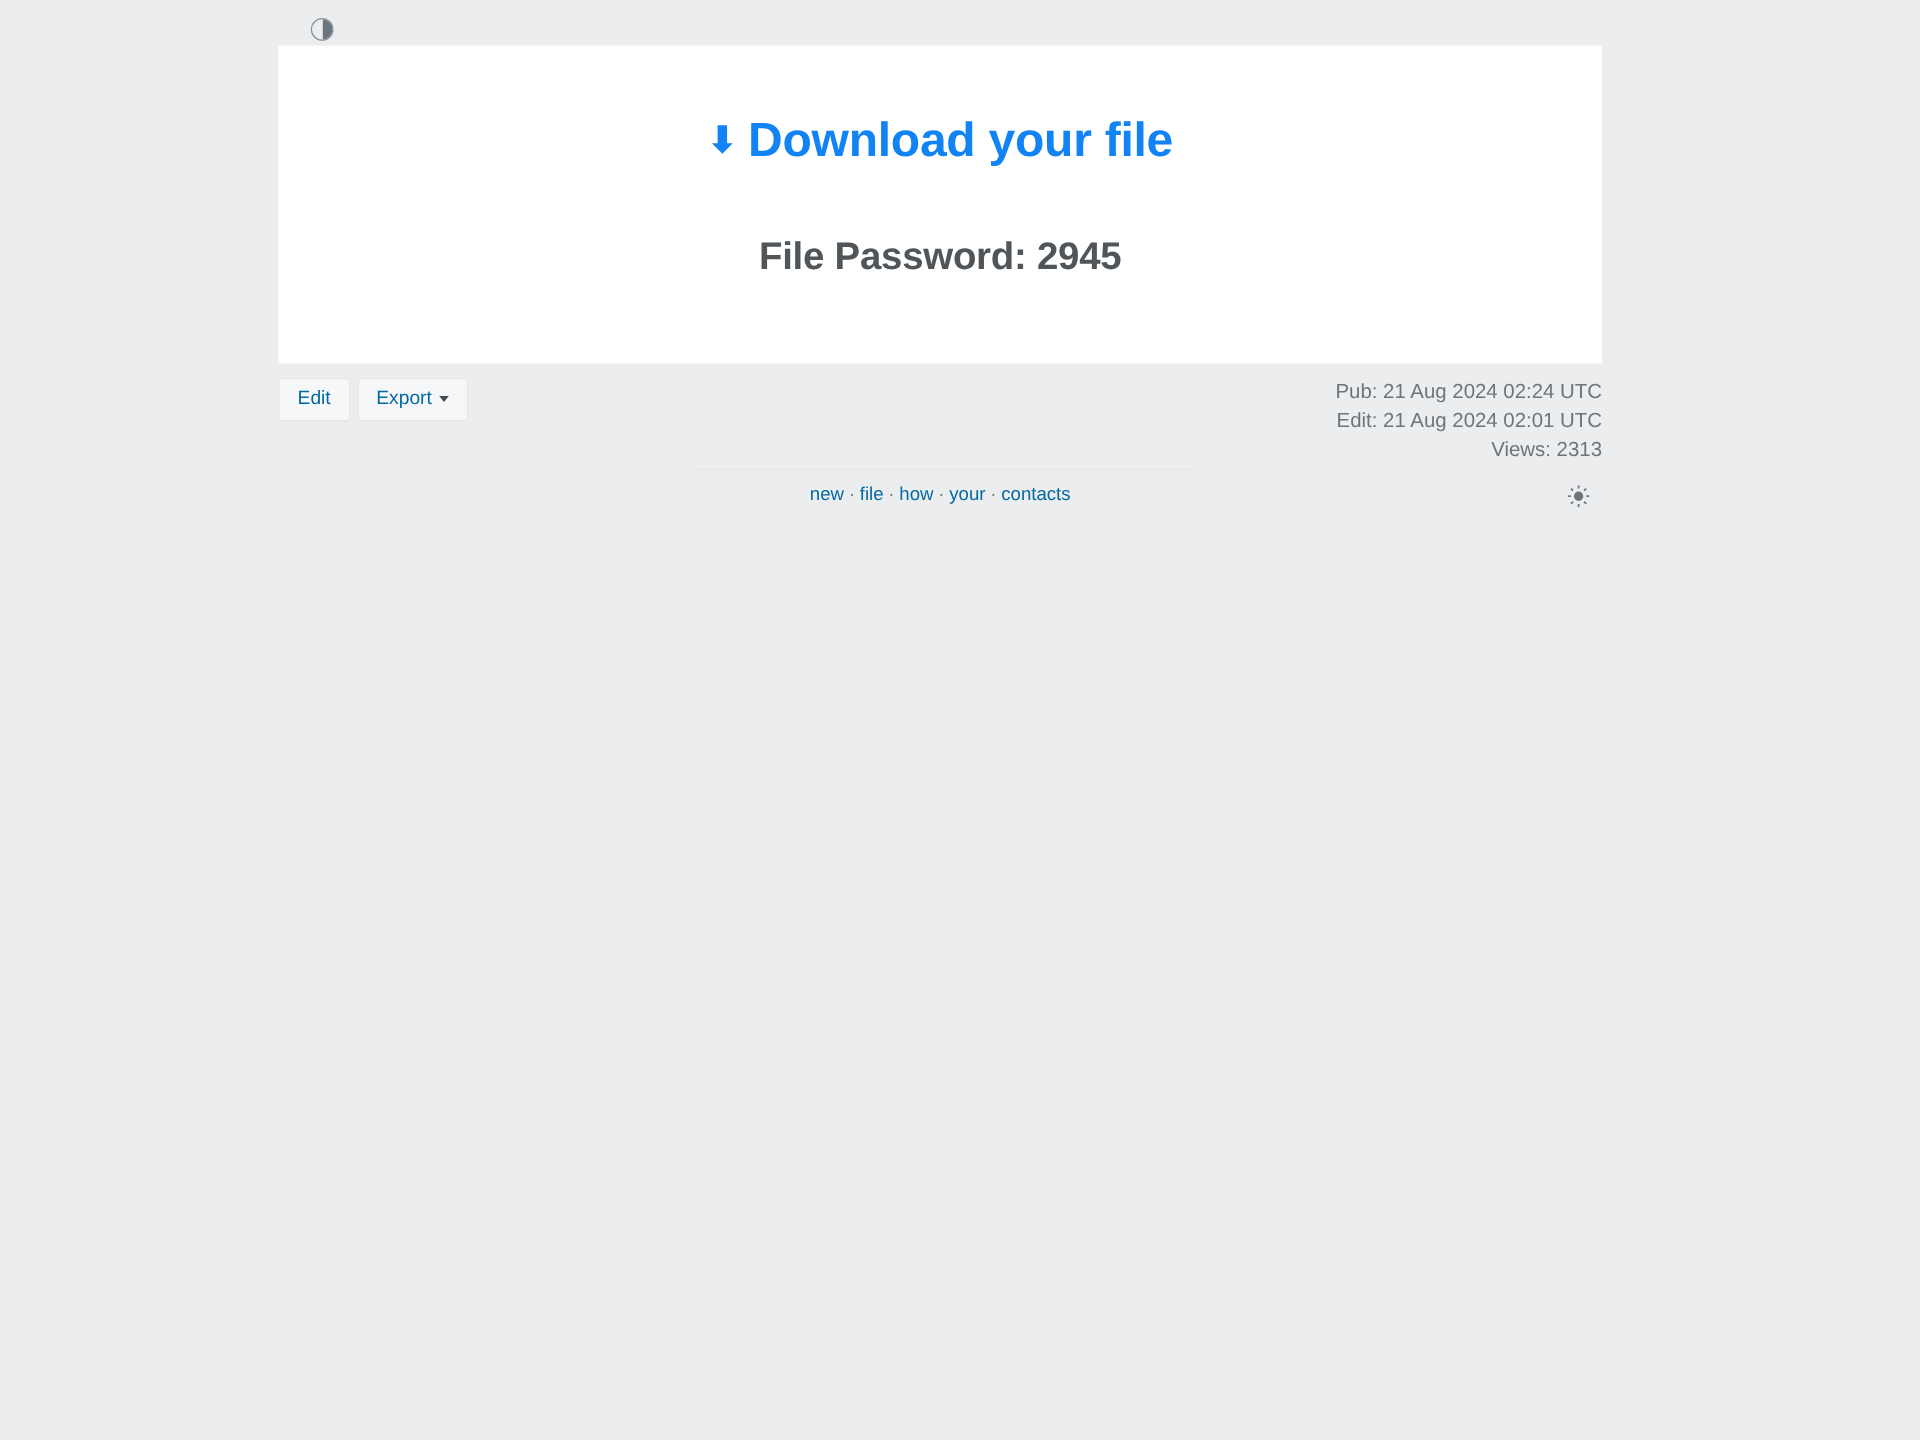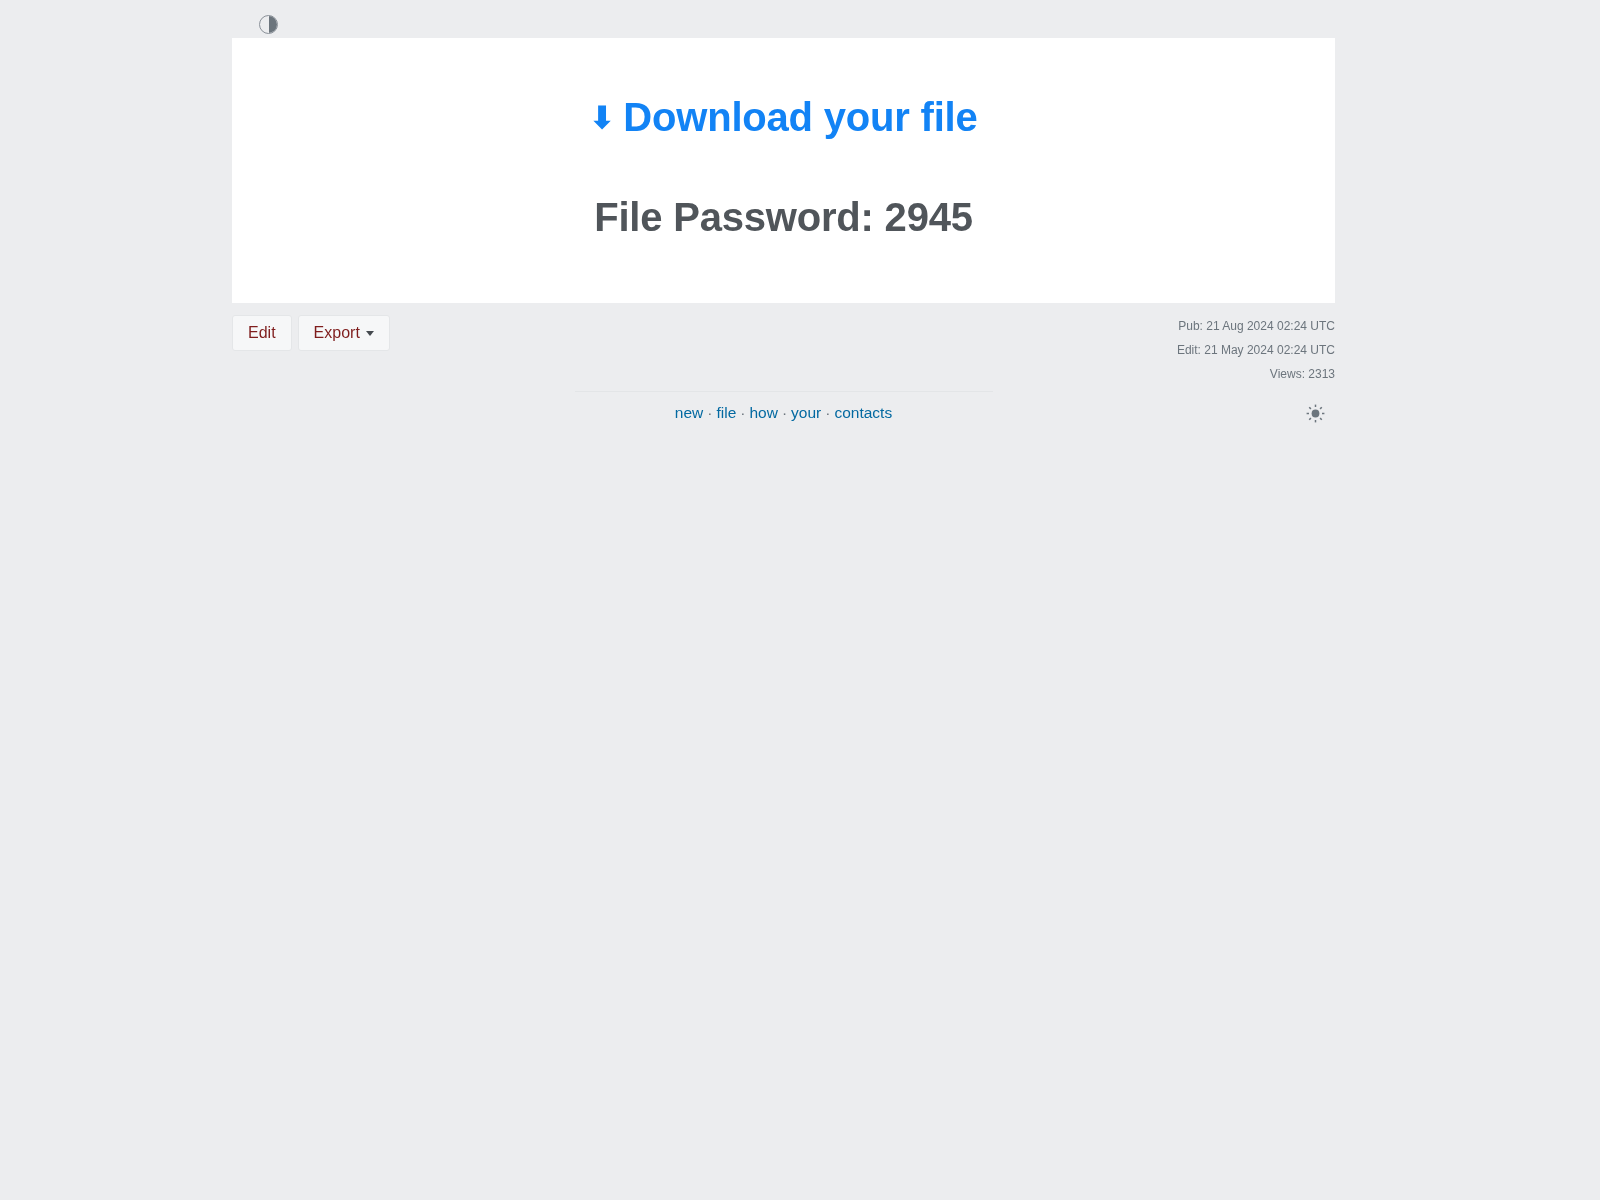--- a/index.html
+++ b/index.html
@@ -86,21 +86,21 @@
     font-size: 30px;
     line-height: 1;
     vertical-align: 3px;
     margin-right: 9px;
     color: #1283f5;
   }
   .password-line {
     margin: 0;
     padding-top: 56px;
     text-align: center;
-    font-size: 40px;
+    font-size: 32px;
     font-weight: bold;
     color: #50555a;
     letter-spacing: -0.2px;
   }
 
   
   .toolbar-row {
     position: absolute;
     left: 232px;
     top: 303px;
@@ -110,21 +110,21 @@
   .btn-group {
     position: absolute;
     left: 0px;
     top: 12px;
     display: flex;
     gap: 6px;
   }
   .btn {
     font-family: "Liberation Sans", sans-serif;
     font-size: 16px;
-    color: #7f1d1d;
+    color: #0369a1;
     background: #f6f7f8;
     border: 1px solid #e4e6e8;
     border-radius: 3px;
     padding: 7px 15px 8px 15px;
     line-height: 1.2;
     cursor: pointer;
     white-space: nowrap;
   }
   .btn .caret {
     display: inline-block;
@@ -135,21 +135,21 @@
     border-right: 4.5px solid transparent;
     border-top: 5px solid #454a4f;
     vertical-align: 2px;
   }
 
   .meta {
     position: absolute;
     right: 0px;
     top: 12px;
     text-align: right;
-    font-size: 12px;
+    font-size: 17px;
     line-height: 23.8px;
     color: #6c757d;
     white-space: nowrap;
   }
 
   
   .footer-divider {
     position: absolute;
     left: 575px;
     top: 391px;
@@ -210,21 +210,21 @@
       <button class="btn">
         <span>Edit</span>
       </button>
       <button class="btn">
         <span>Export</span><span class="caret"></span>
       </button>
     </div>
 
     <div class="meta">
       <div>Pub: 21 Aug 2024 02:24 UTC</div>
-      <div>Edit: 21 May 2024 02:24 UTC</div>
+      <div>Edit: 21 Aug 2024 02:01 UTC</div>
       <div>Views: 2313</div>
     </div>
   </div>
 
   <div class="footer-divider"></div>
 
   <div class="footer-links">
     <a href="#">new</a><span class="sep">·</span><a href="#">file</a><span class="sep">·</span><a href="#">how</a><span class="sep">·</span><a href="#">your</a><span class="sep">·</span><a href="#">contacts</a>
   </div>
 

